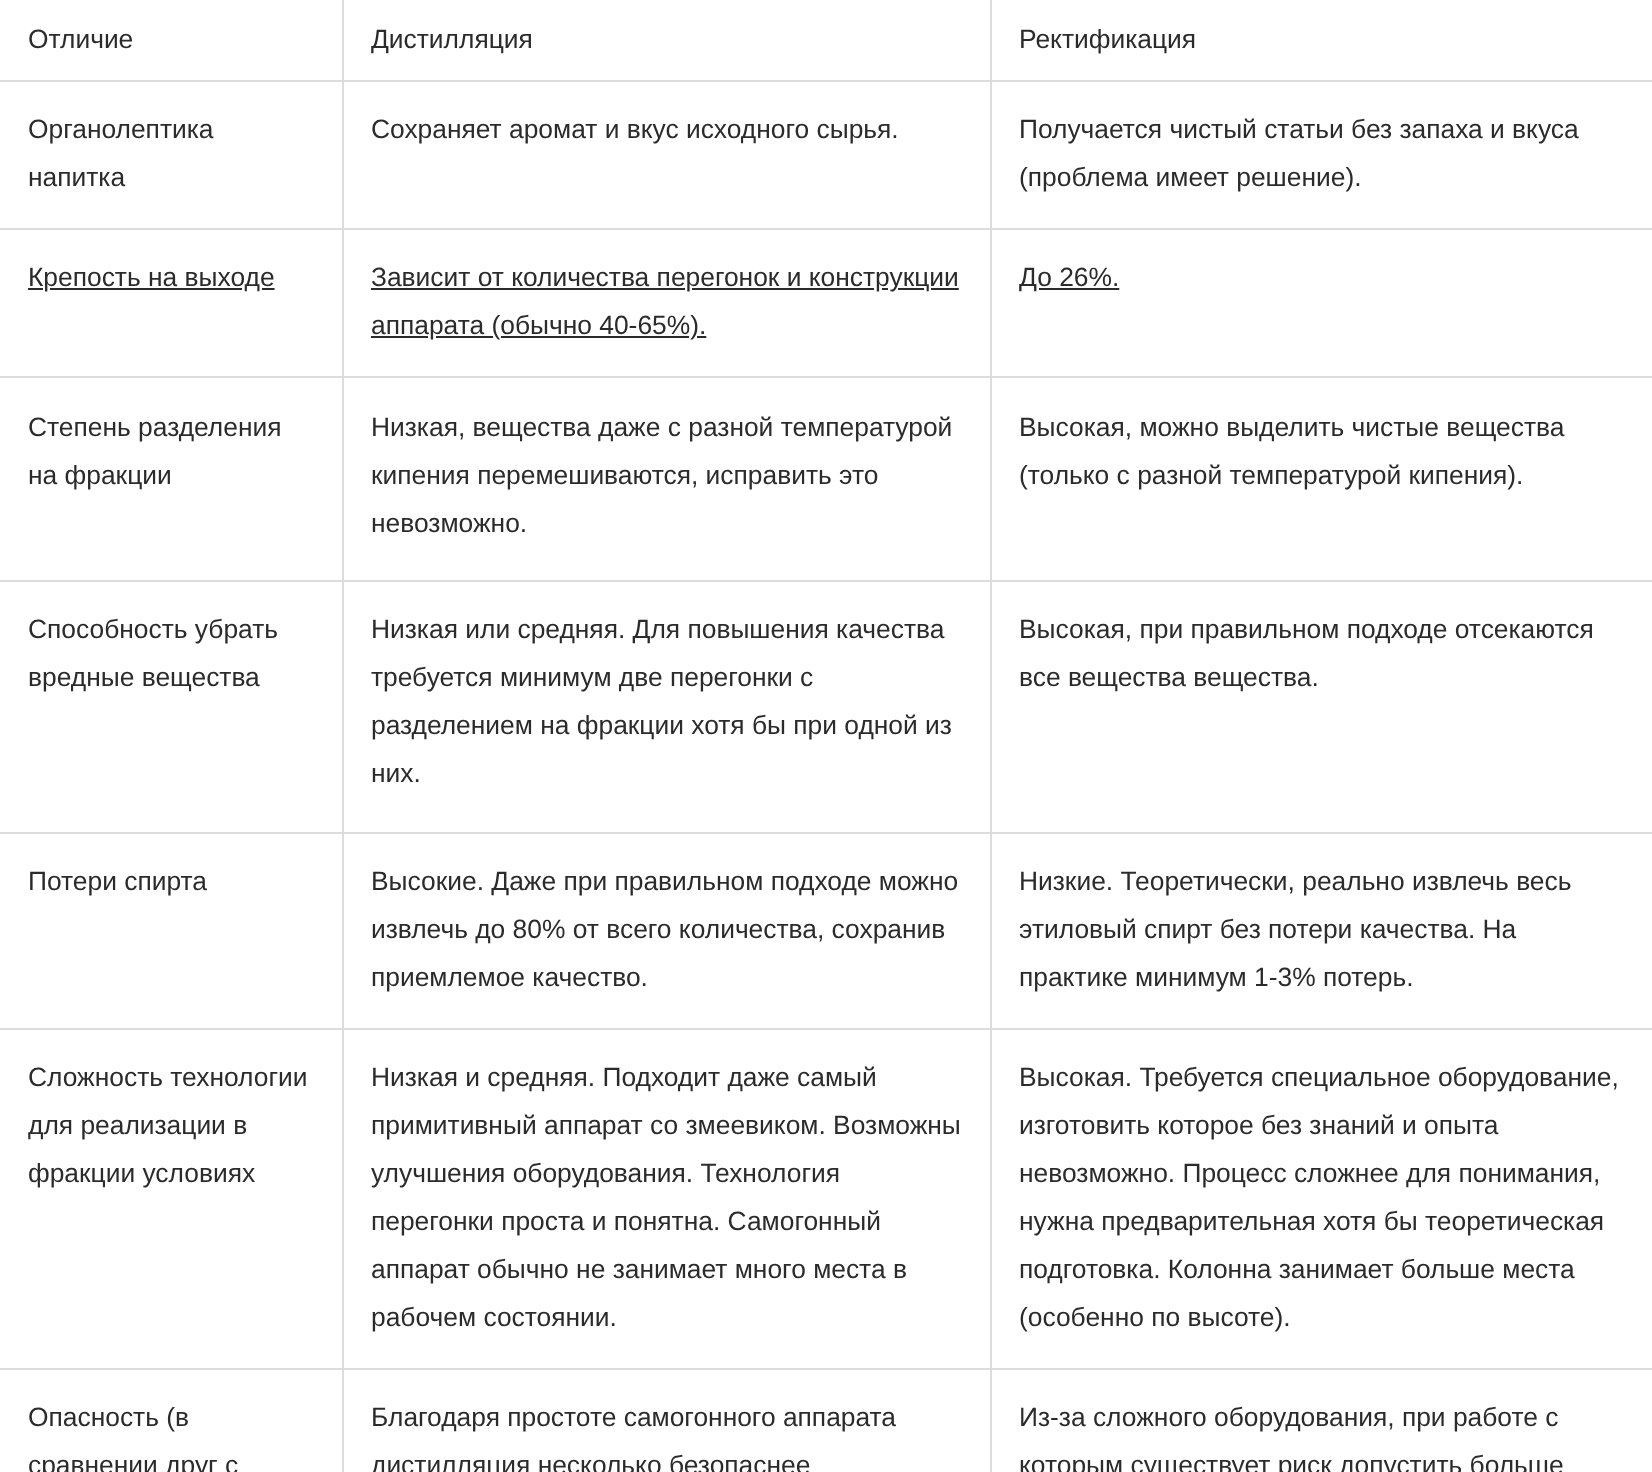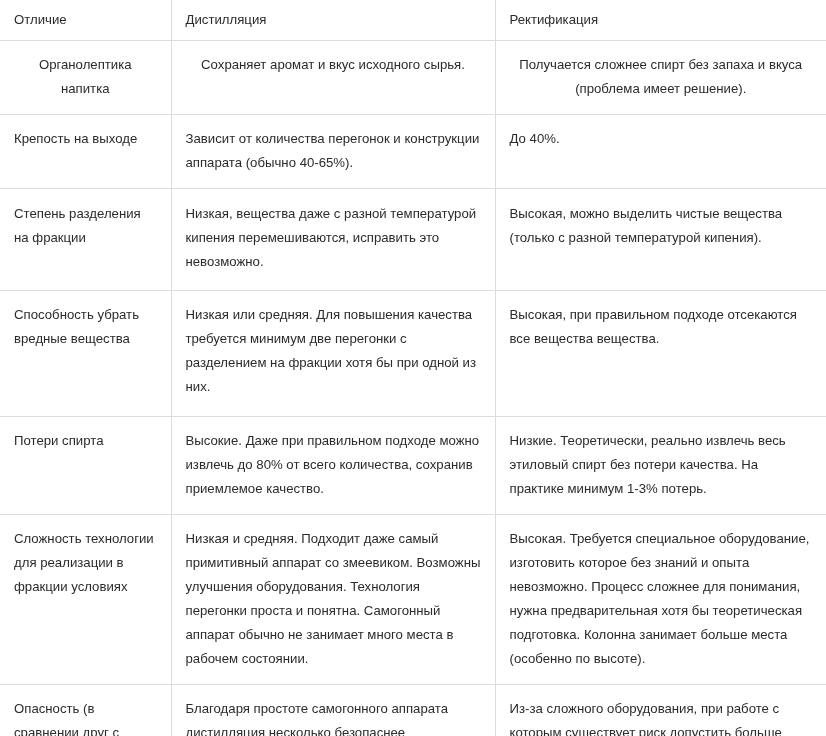--- a/index.html
+++ b/index.html
@@ -48,22 +48,22 @@
   .comparison-table thead th {
     padding-top: 8px;
     padding-bottom: 8px;
   }
 
   .comparison-table tbody tr:last-child td {
     border-bottom: none;
   }
 
   
-  .r-organoleptika td { padding-top: 12px; padding-bottom: 13px; text-align: center; }
-  .r-krepost td      { padding-top: 12px; padding-bottom: 13px; }
+  .r-organoleptika td { padding-top: 12px; padding-bottom: 13px; }
+  .r-krepost td      { padding-top: 12px; padding-bottom: 13px; text-decoration: underline; }
   .r-stepen td       { padding-top: 13px; padding-bottom: 16px; }
   .r-sposobnost td   { padding-top: 12px; padding-bottom: 17px; }
   .r-poteri td       { padding-top: 12px; padding-bottom: 13px; margin-top: 20px; }
   .r-slozhnost td    { padding-top: 12px; padding-bottom: 13px; }
   .r-opasnost td     { padding-top: 12px; padding-bottom: 13px; }
 </style>
 </head>
 <body>
 
 <table class="comparison-table">
@@ -76,26 +76,26 @@
     <tr>
       <th>Отличие</th>
       <th>Дистилляция</th>
       <th>Ректификация</th>
     </tr>
   </thead>
   <tbody>
     <tr class="r-organoleptika">
       <td>Органолептика напитка</td>
       <td>Сохраняет аромат и вкус исходного сырья.</td>
-      <td>Получается сложнее спирт без запаха и вкуса (проблема имеет решение).</td>
+      <td>Получается чистый статьи без запаха и вкуса (проблема имеет решение).</td>
     </tr>
     <tr class="r-krepost">
       <td>Крепость на выходе</td>
       <td>Зависит от количества перегонок и конструкции аппарата (обычно 40-65%).</td>
-      <td>До 40%.</td>
+      <td>До 26%.</td>
     </tr>
     <tr class="r-stepen">
       <td>Степень разделения на фракции</td>
       <td>Низкая, вещества даже с разной температурой кипения перемешиваются, исправить это невозможно.</td>
       <td>Высокая, можно выделить чистые вещества (только с разной температурой кипения).</td>
     </tr>
     <tr class="r-sposobnost">
       <td>Способность убрать вредные вещества</td>
       <td>Низкая или средняя. Для повышения качества требуется минимум две перегонки с разделением на фракции хотя бы при одной из них.</td>
       <td>Высокая, при правильном подходе отсекаются все вещества вещества.</td>

